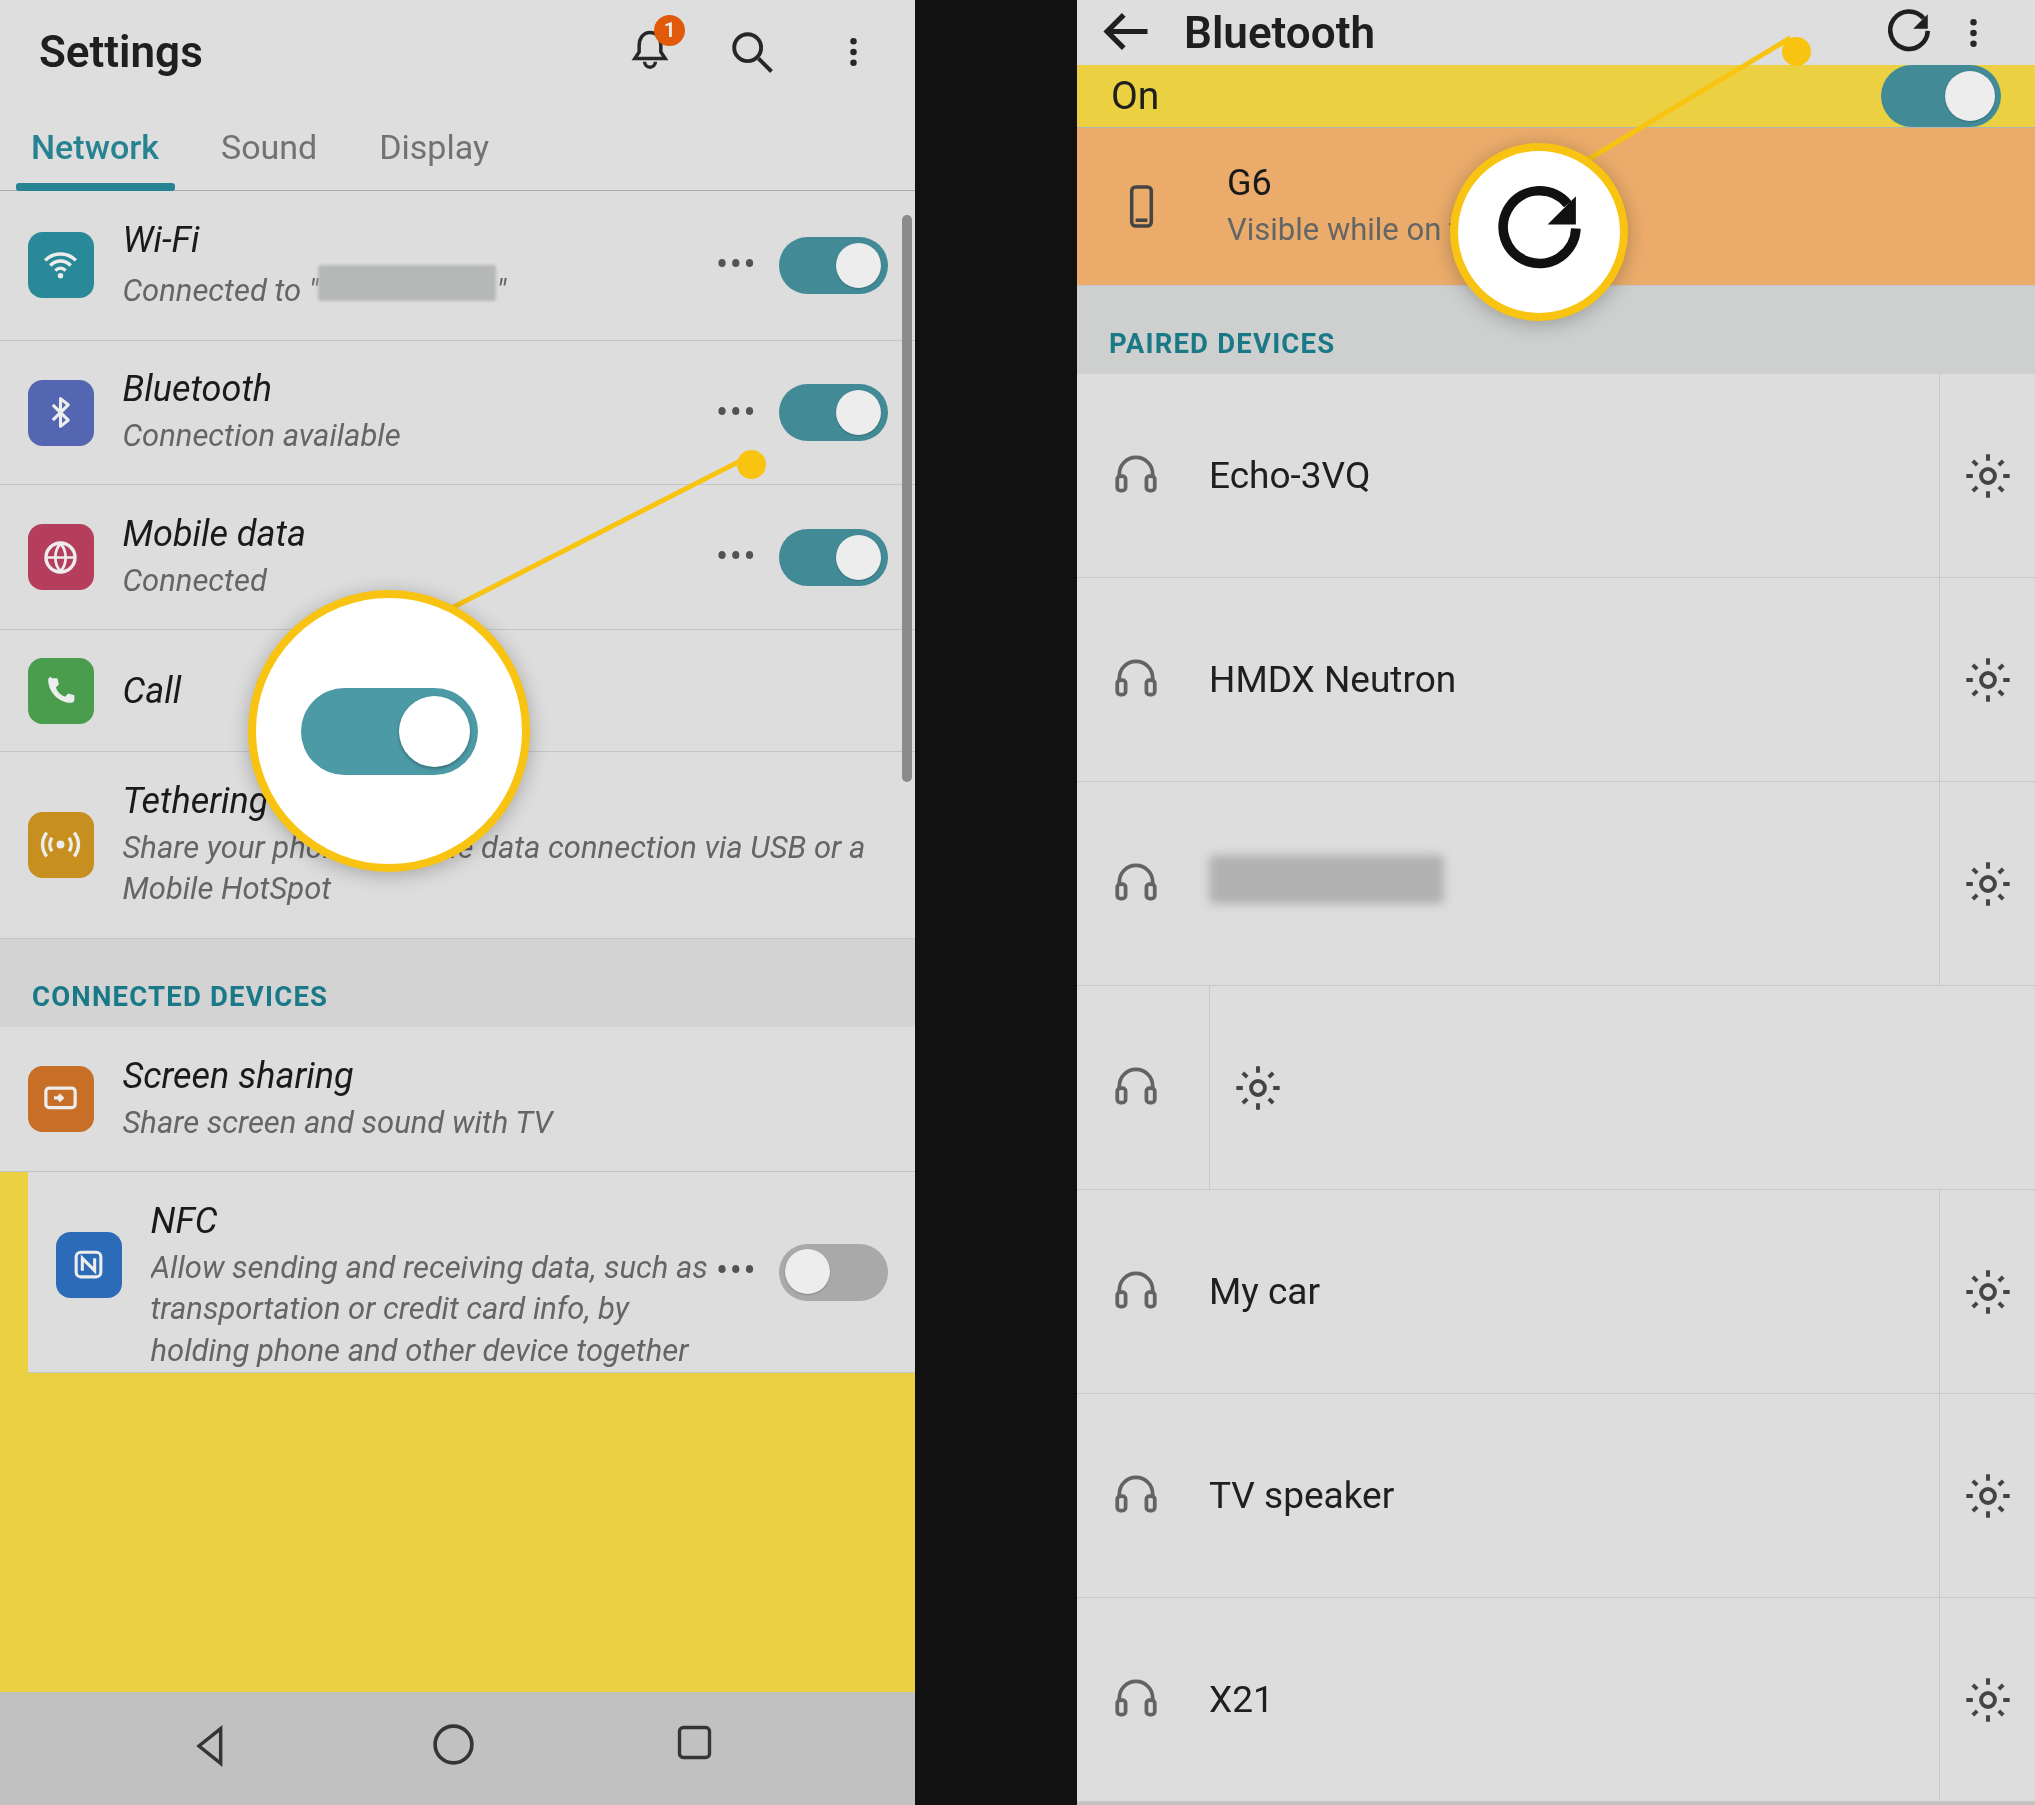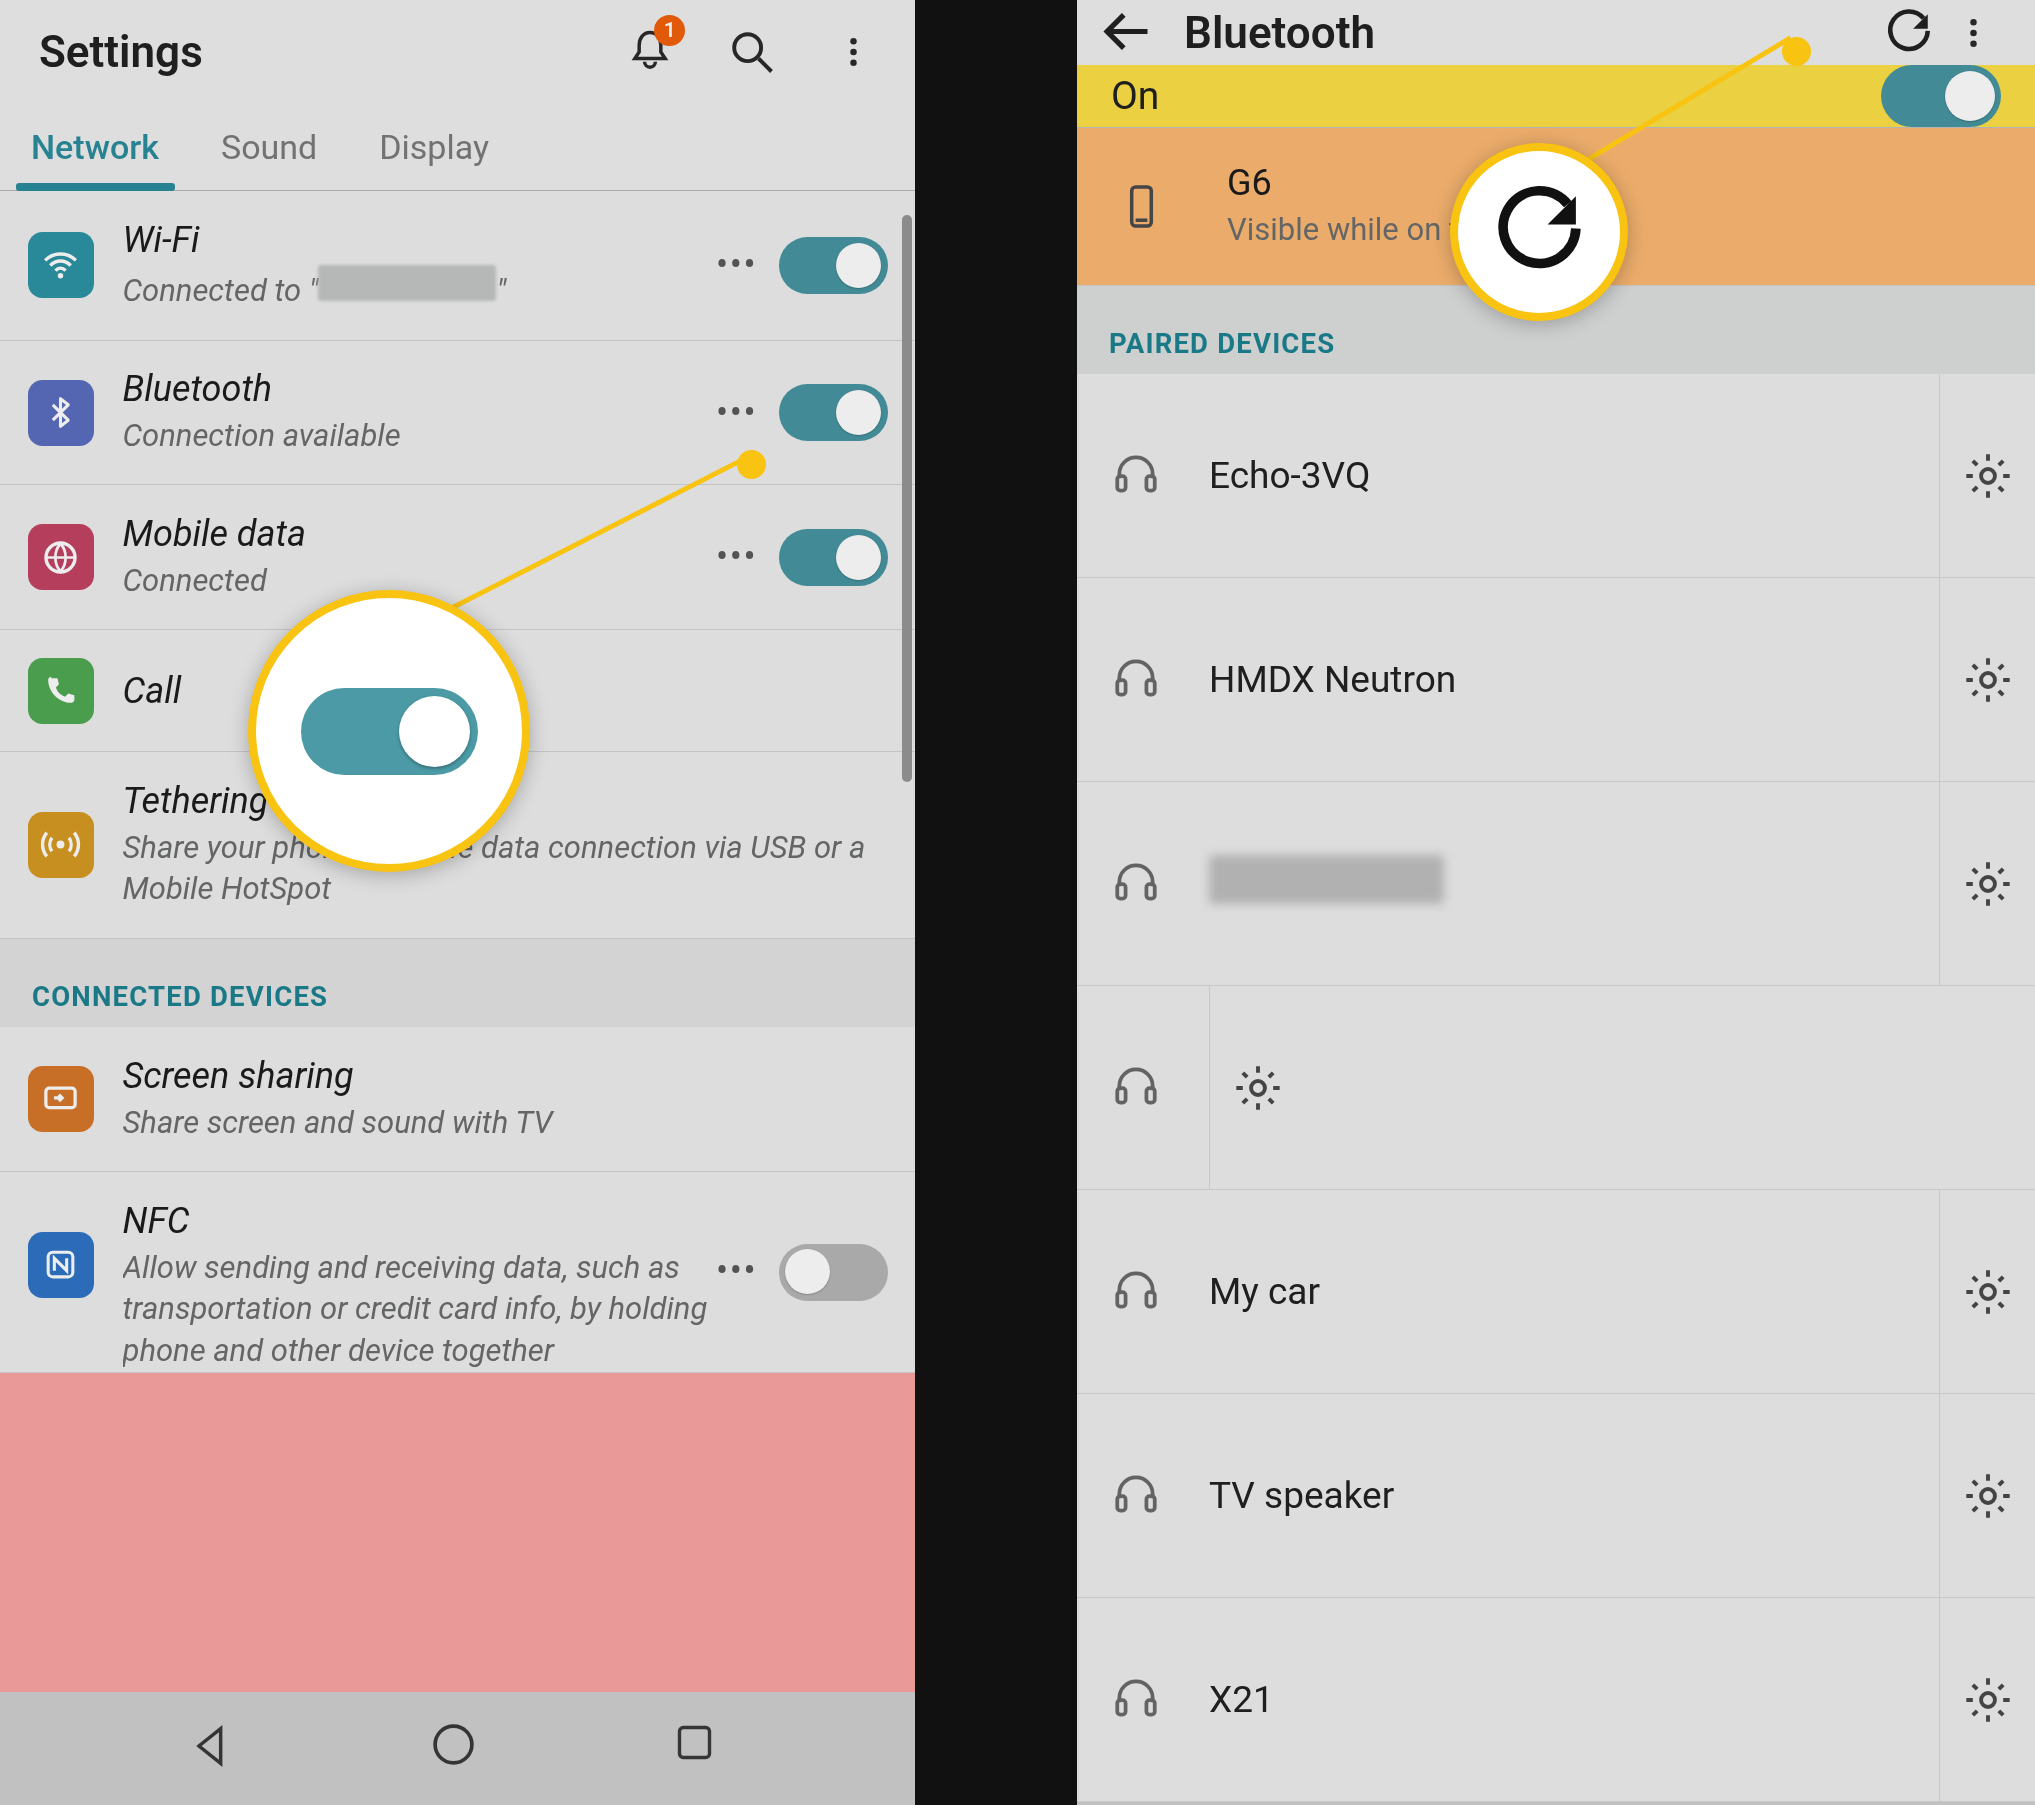--- a/index.html
+++ b/index.html
@@ -5,21 +5,21 @@
   * { box-sizing: border-box; margin: 0; padding: 0; }
   html, body { width: 2035px; height: 1805px; }
   body {
     font-family: "Helvetica Neue", Roboto, Arial, sans-serif;
     background: #000;
     color: #222;
     display: flex;
   }
   .phone {
     position: relative;
-    background: #fca5a5;
+    background: #fde047;
     display: flex;
     flex-direction: column;
     overflow: hidden;
   }
   .phone.left { width: 915px; height: 1805px; }
   .gap { width: 162px; height: 1805px; background: #111; }
   .phone.right { flex: 1; height: 1805px; background: #e7e8e8; }
 
   
   .phone::after {
@@ -373,21 +373,21 @@
             <rect x="3" y="5" width="18" height="12" rx="2" fill="none" stroke="#fff" stroke-width="2"></rect>
             <path stroke="#fff" stroke-width="2" d="M8 11h5m-2-2l2 2-2 2"></path>
           </svg>
       </div>
       <div class="row-body">
         <div class="row-title">Screen sharing</div>
         <div class="row-sub">Share screen and sound with TV</div>
       </div>
     </div>
 
-    <div class="row" style="align-items:flex-start; padding-bottom:0;">
+    <div class="row" style="align-items:flex-start; padding-bottom:0;margin-left:28px;">
       <div class="row-icon ic-nfc" style="margin-top:32px;">
         <svg width="37" height="37" viewBox="0 0 24 24">
             <rect x="4" y="4" width="16" height="16" rx="3" fill="none" stroke="#fff" stroke-width="2"></rect>
             <path fill="none" stroke="#fff" stroke-width="2" d="M8 16V8l8 8V8"></path>
           </svg>
       </div>
       <div class="row-body">
         <div class="row-title">NFC</div>
         <div class="row-sub" style="max-height:138px; overflow:hidden;">Allow sending and receiving data, such as transportation or credit card info, by holding phone and other device together</div>
       </div>

